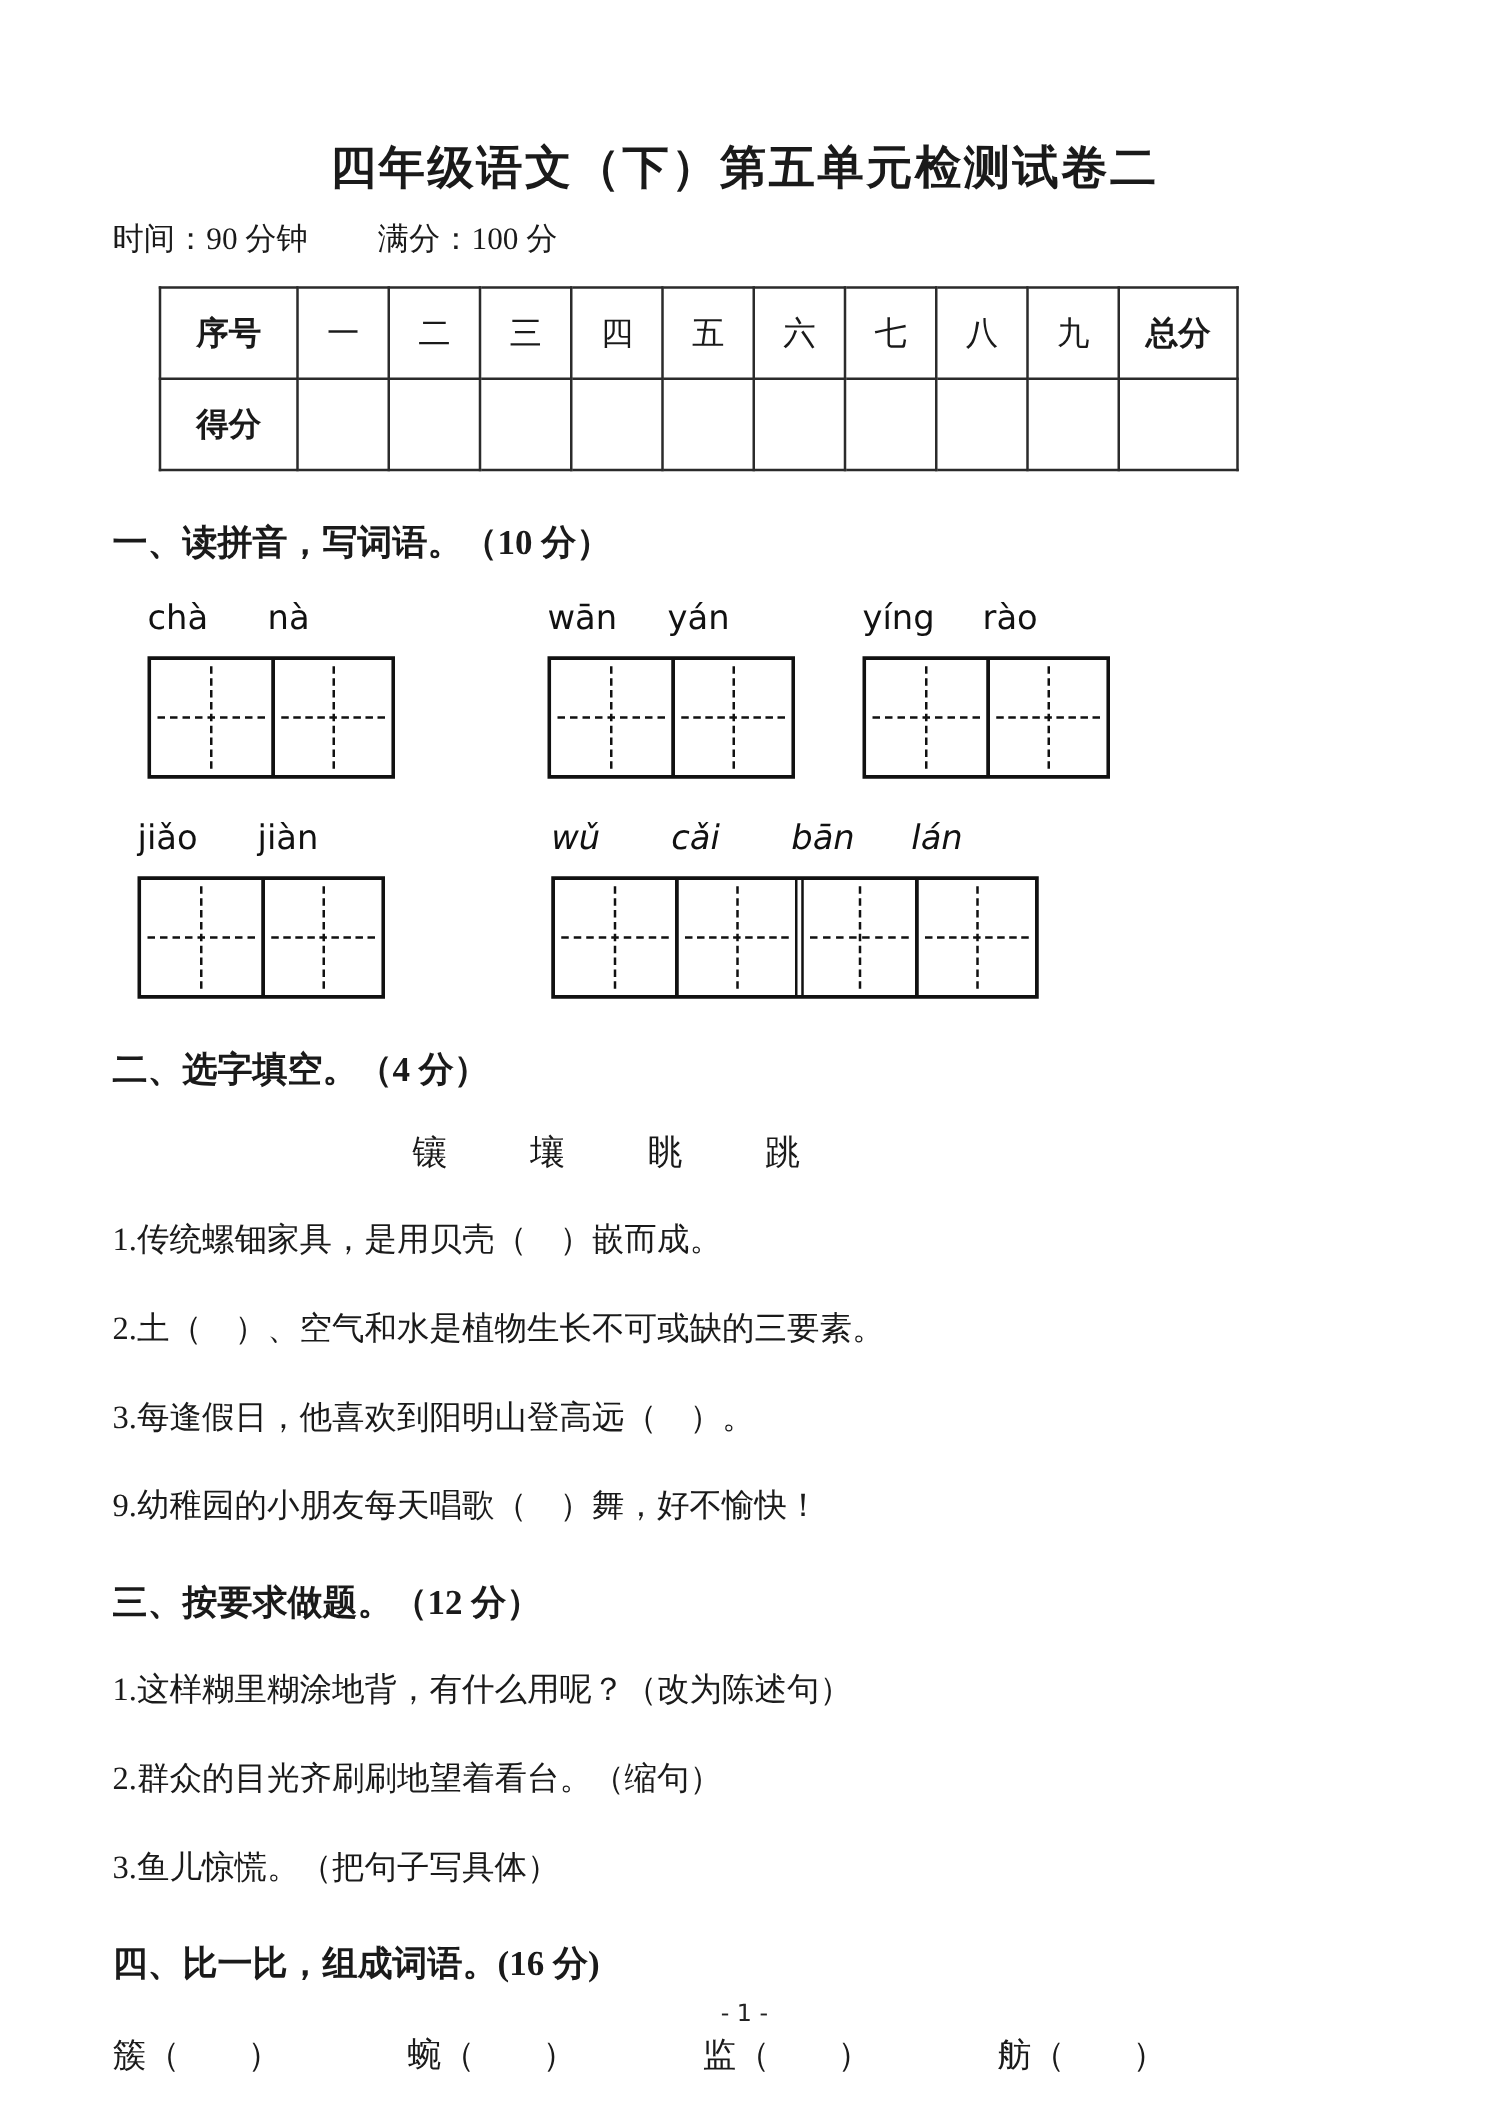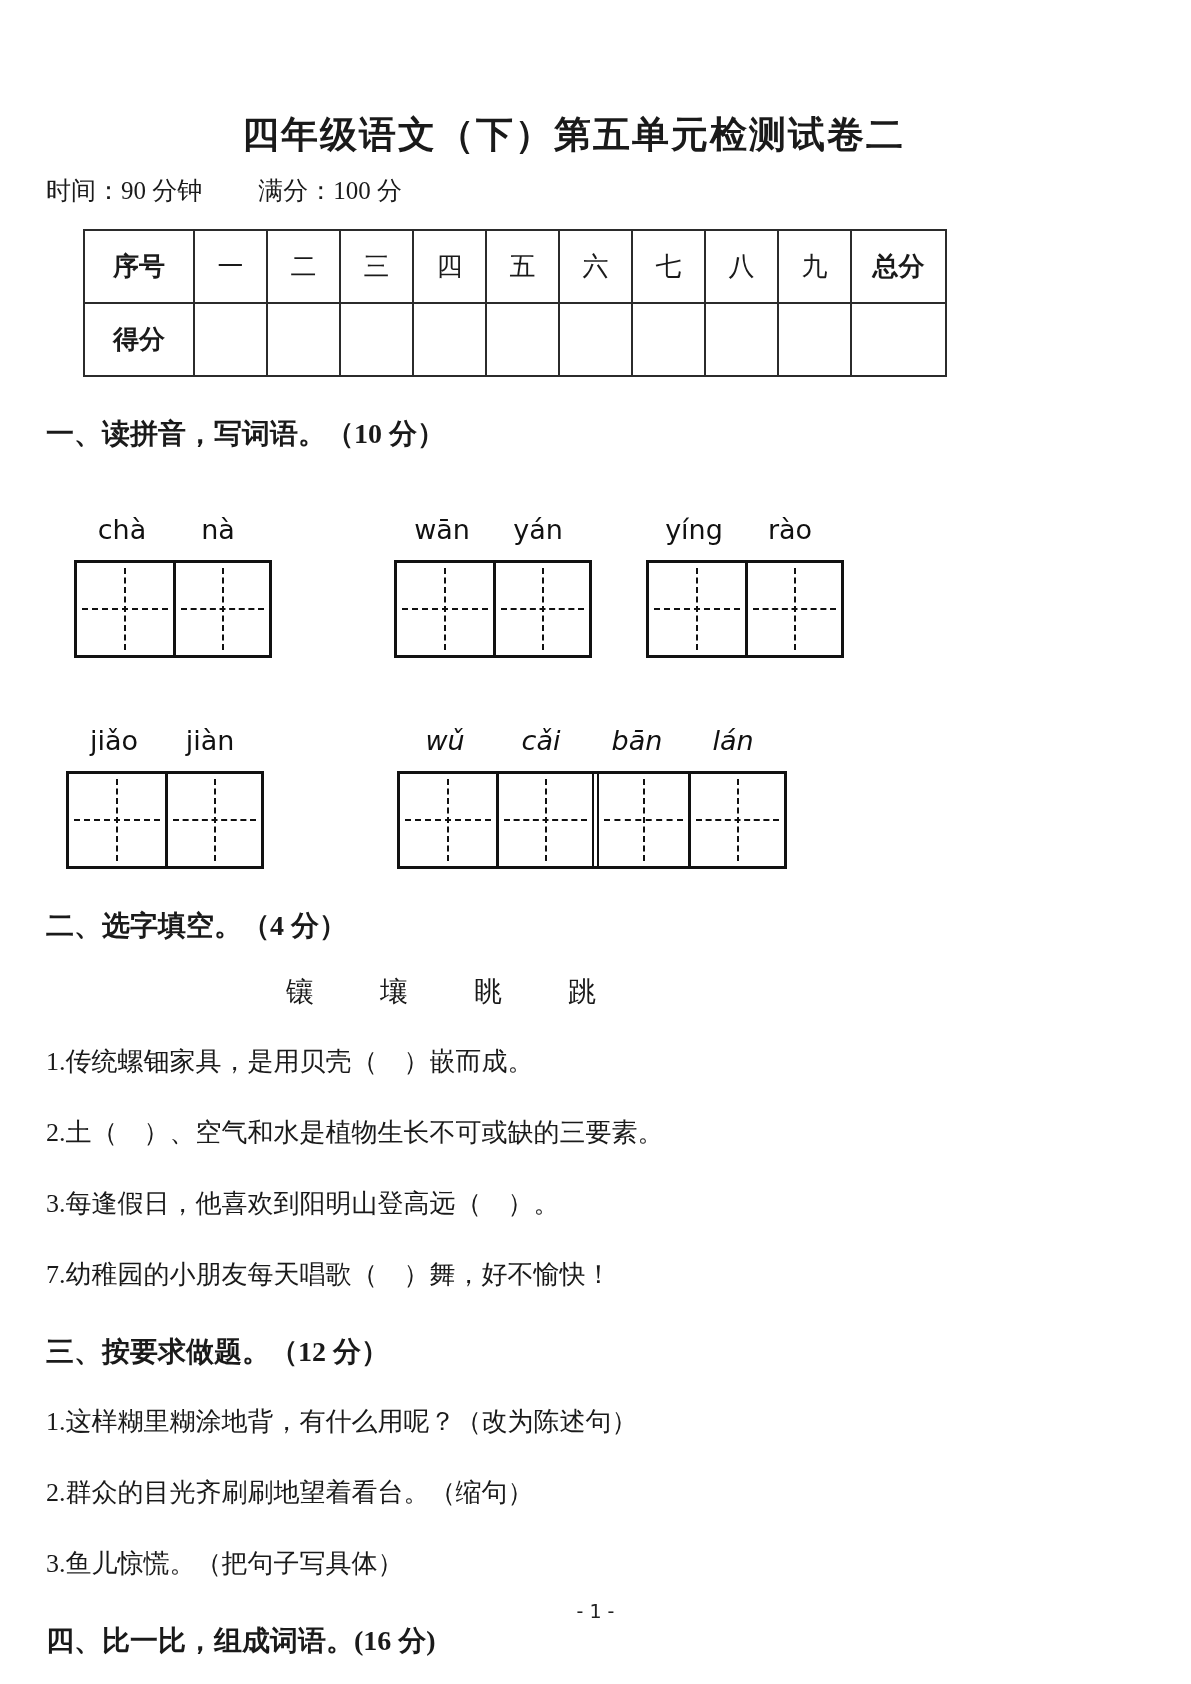--- a/index.html
+++ b/index.html
@@ -8,21 +8,21 @@
     width: 1191px;
     height: 1684px;
     position: relative;
     font-family: "Liberation Serif", "DejaVu Serif", serif;
     color: #1a1a1a;
     overflow: hidden;
   }
   .page {
     width: 100%;
     height: 100%;
-    padding: 112px 90px 0 46px;
+    padding: 112px 90px 0 90px;
     border-radius: 10px;
   }
   .title {
     text-align: center;
     font-size: 37px;
     font-weight: bold;
     letter-spacing: 2px;
     line-height: 1.25;
   }
   .subtitle {
@@ -61,25 +61,24 @@
     font-size: 26px;
     line-height: 40px;
     margin-top: 31px;
   }
   
   .py-row { display: flex; align-items: flex-end; }
   .py-group { display: flex; flex-direction: column; }
   .py-labels { display: flex; margin-bottom: 15px; }
   .py-syll {
     width: 96px;
-    text-align: center;
+    text-align: left;
     font-family: "DejaVu Sans", sans-serif;
     font-size: 27px;
     color: #111;
-    margin-top: 35px;
   }
   .tz-group {
     display: flex;
     border: 3px solid #111;
   }
   .tz-cell {
     position: relative;
     width: 96px;
     height: 92px;
     background: #fff;
@@ -262,21 +261,21 @@
   <div class="choices">
     <span>镶</span>
     <span>壤</span>
     <span>眺</span>
     <span>跳</span>
   </div>
 
   <div class="sentence">1.传统螺钿家具，是用贝壳（　）嵌而成。</div>
   <div class="sentence">2.土（　）、空气和水是植物生长不可或缺的三要素。</div>
   <div class="sentence">3.每逢假日，他喜欢到阳明山登高远（　）。</div>
-  <div class="sentence">7.幼稚园的小朋友每天唱歌（　）舞，好不愉快！</div>
+  <div class="sentence">9.幼稚园的小朋友每天唱歌（　）舞，好不愉快！</div>
 
   <div class="sec-heading">三、按要求做题。（12 分）</div>
 
   <div class="sentence">1.这样糊里糊涂地背，有什么用呢？（改为陈述句）</div>
   <div class="sentence">2.群众的目光齐刷刷地望着看台。（缩句）</div>
   <div class="sentence">3.鱼儿惊慌。（把句子写具体）</div>
 
   <div class="sec-heading">四、比一比，组成词语。(16 分)</div>
 
   <div class="compare-row">

